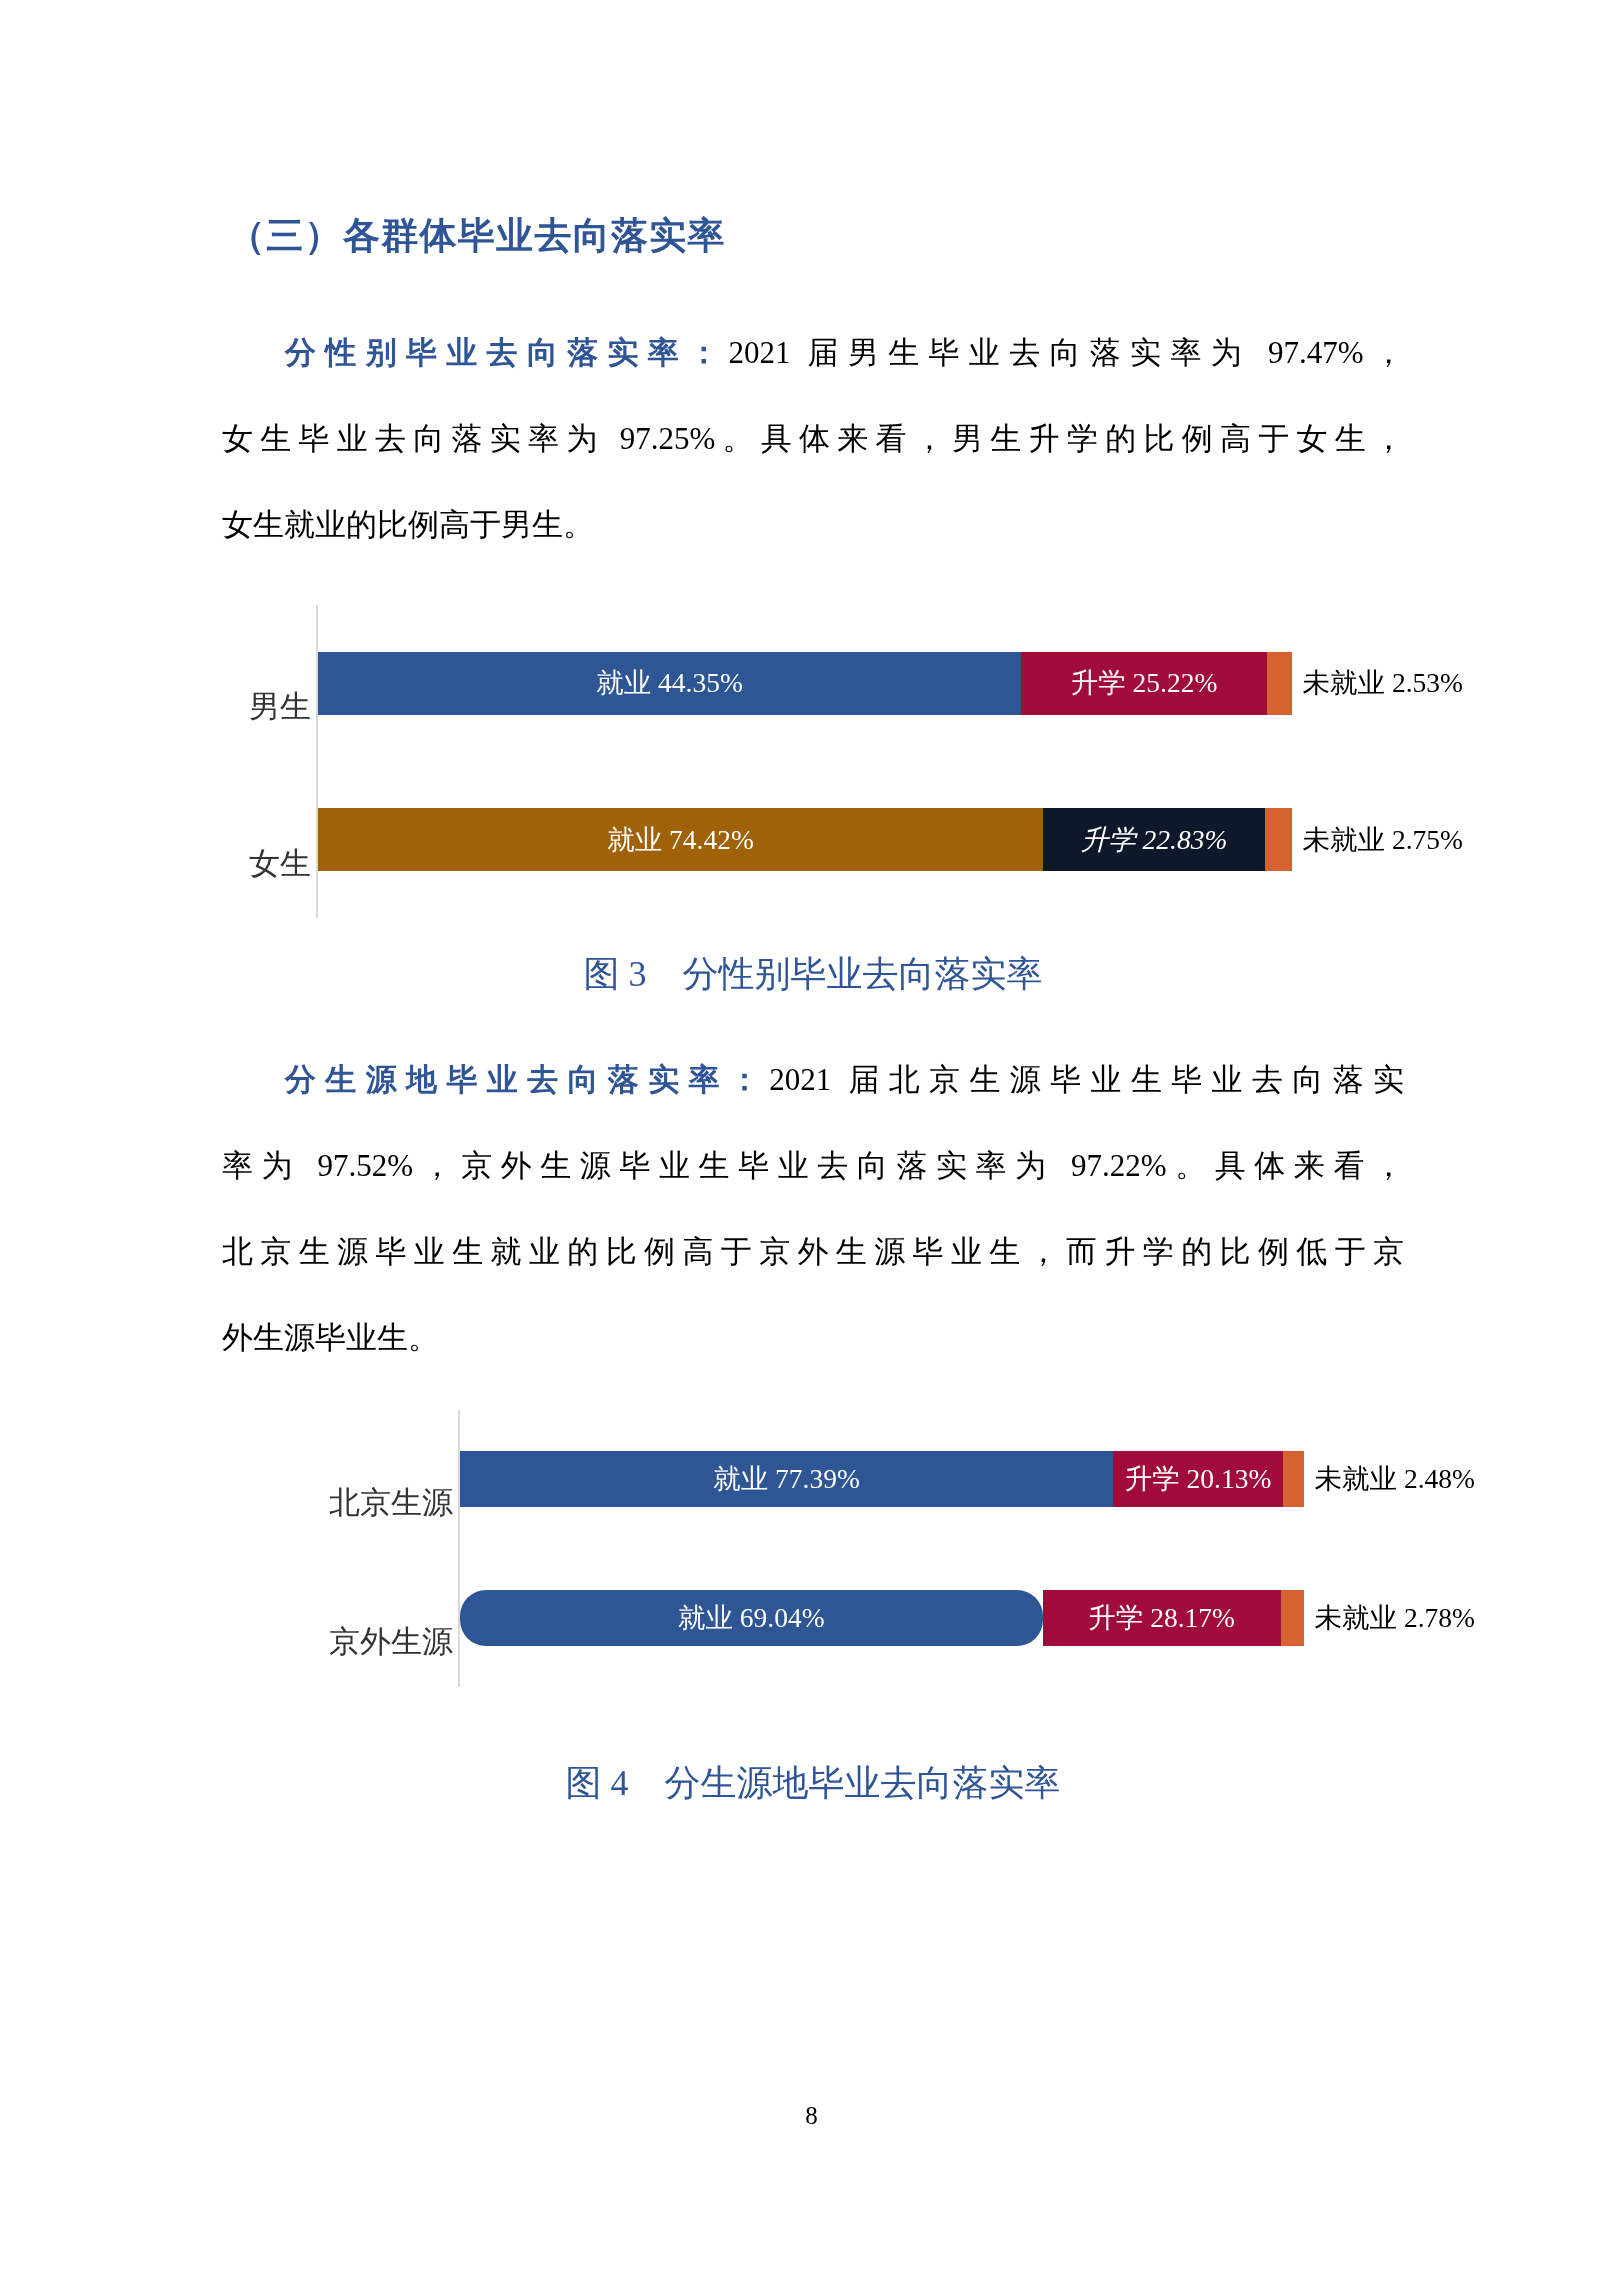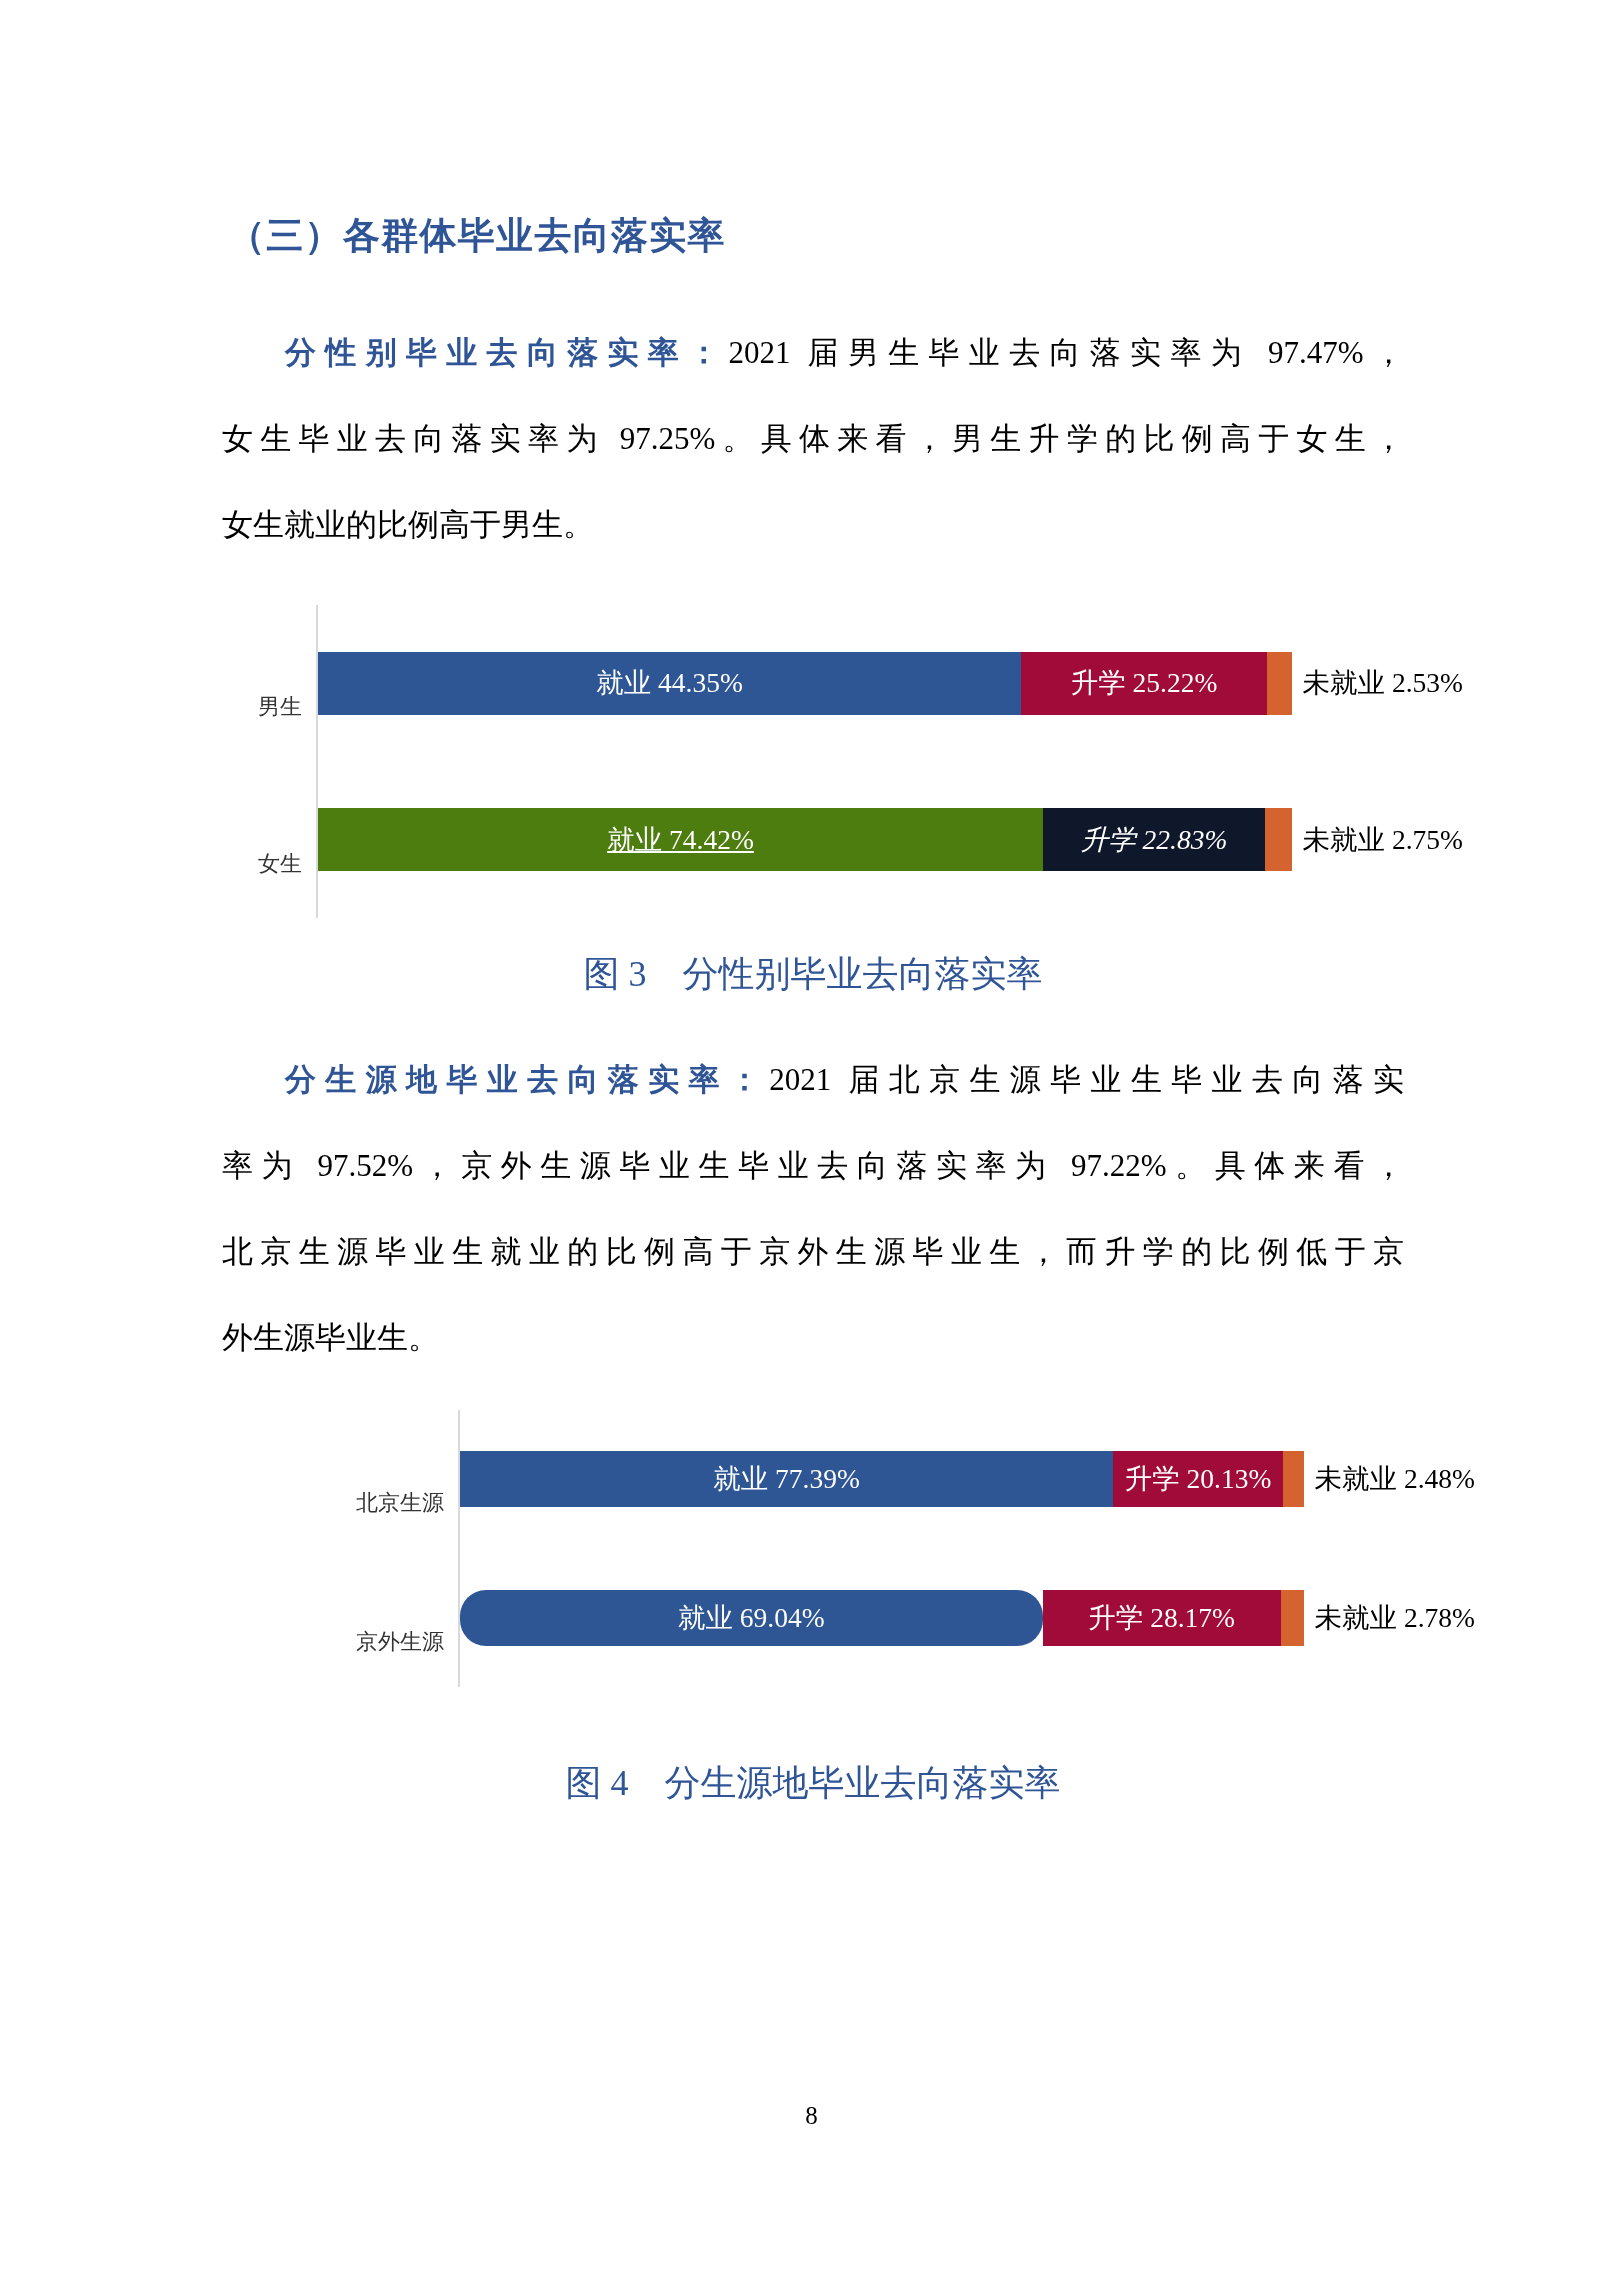--- a/index.html
+++ b/index.html
@@ -29,22 +29,22 @@
   .pline.first { padding-left:63px; }
   .lead { font-weight:bold; color:var(--accent); }
 
   .chart { position:absolute; left:222px; width:1348px; display:flex; flex-direction:column; }
   .caxis {
     position:absolute; top:0; bottom:0; width:2px;
     background:var(--axisgray);
   }
   .crow { flex:1; display:flex; align-items:center; position:relative; }
   .clabel {
-    text-align:right; padding-right:14px;
-    font-size:22px; color:#333; white-space:nowrap;margin-top:48px;
+    text-align:right; padding-right:5px;
+    font-size:31px; color:#333; white-space:nowrap;margin-top:48px;
   }
   .ctrack { display:flex; height:var(--barh); margin-left:2px; }
   .cseg {
     height:100%; display:flex; align-items:center; justify-content:center;
     color:#ffffff; font-size:27.5px; white-space:nowrap; overflow:visible;
   }
   .couter { margin-left:10.5px; font-size:27.5px; color:#000; white-space:nowrap; }
 
   .caption {
     position:absolute; left:222px; width:1182px;
@@ -77,21 +77,21 @@
         <div class="ctrack" style="width: 974px;">
           <div class="cseg" style="width: 703px; background: rgb(46, 85, 148);">就业 44.35%</div>
           <div class="cseg" style="width: 246px; background: rgb(160, 11, 57);">升学 25.22%</div>
           <div class="cseg" style="width: 25px; background: rgb(212, 99, 47);"></div>
         </div>
         <div class="couter">未就业 2.53%</div>
       </div>
       <div class="crow">
         <div class="clabel" style="width: 94px;">女生</div>
         <div class="ctrack" style="width: 974px;">
-          <div class="cseg" style="width: 725px; background: #4d7c0f; text-decoration: underline;">就业 74.42%</div>
+          <div class="cseg" style="width: 725px; background: #a16207;">就业 74.42%</div>
           <div class="cseg" style="width: 222px; background: #0f172a; font-style: italic;">升学 22.83%</div>
           <div class="cseg" style="width: 27px; background: rgb(212, 99, 47);"></div>
         </div>
         <div class="couter">未就业 2.75%</div>
       </div>
     </div>
 
   <div class="caption" style="top:955px;">图 3　分性别毕业去向落实率</div>
 
   <div class="para" id="para2" style="top:1037px;">

